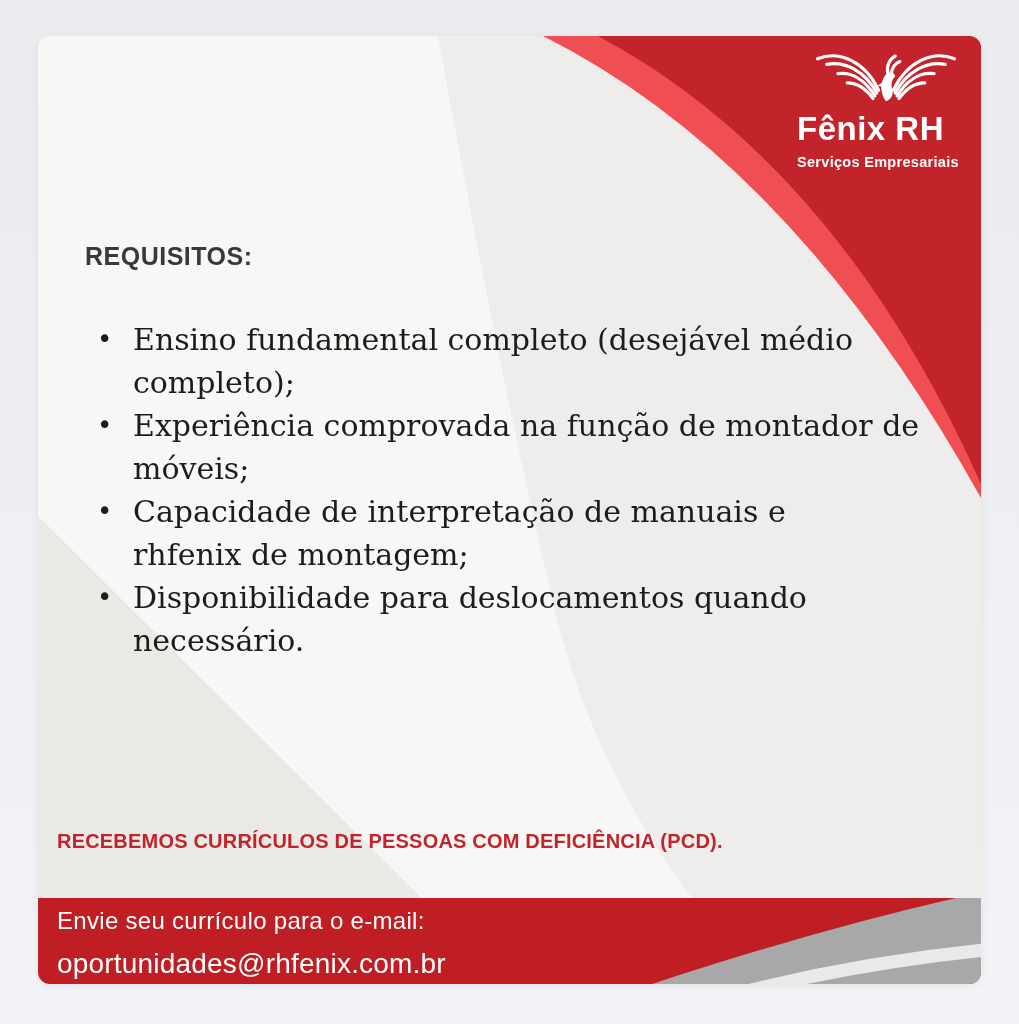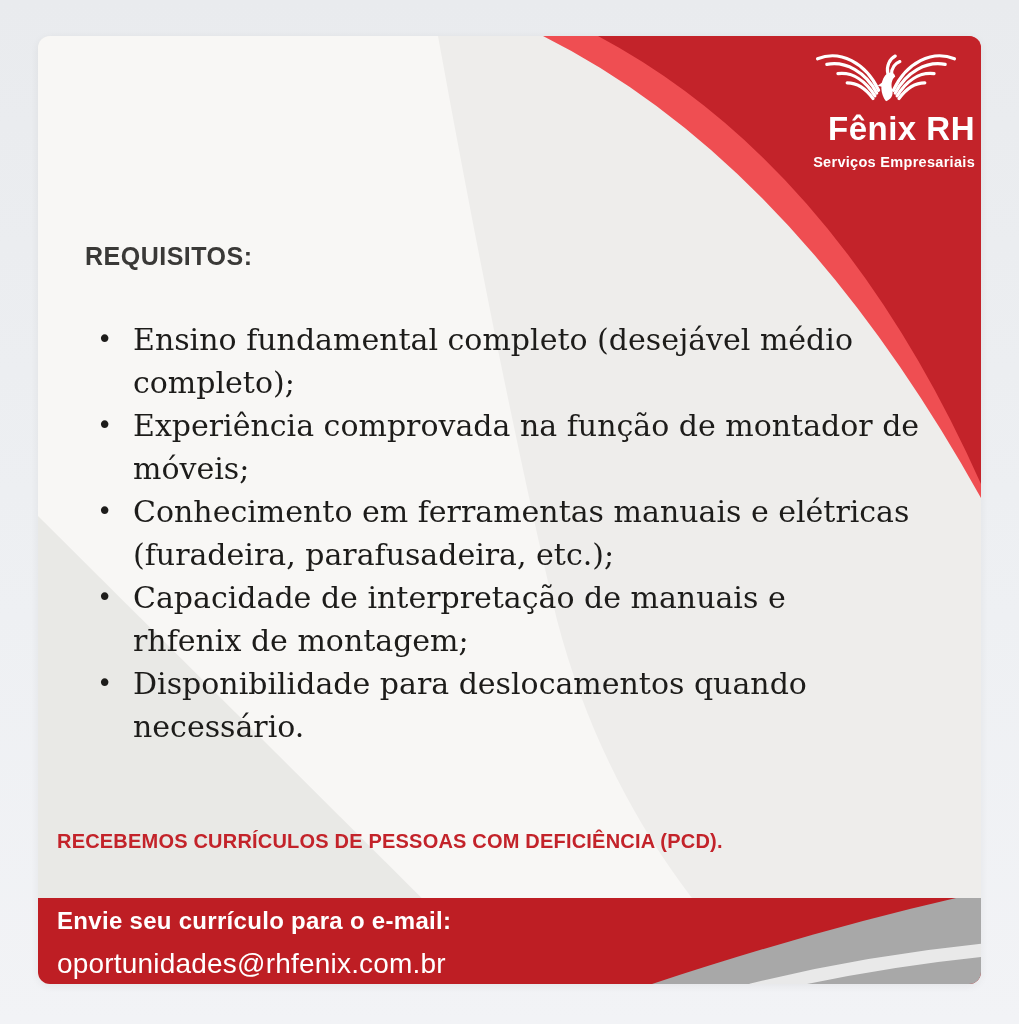--- a/index.html
+++ b/index.html
@@ -28,21 +28,21 @@
     position:absolute; left:38px; top:36px; width:943px; height:948px;
     background:var(--card-base);
     border-radius:12px;
     overflow:hidden;
     box-shadow:0 2px 8px rgba(0,0,0,0.06);
   }
   .decor-svg{position:absolute; inset:0; width:943px; height:948px; display:block;}
   
   .logo{
     position:absolute; top:4px; right:6px; width:178px;
-    text-align:right; color:var(--white);
+    text-align:left; color:var(--white);
   }
   .logo .phoenix{display:block; margin:4px auto 0 auto;}
   .logo .brand-name{
     font-size:33px; font-weight:bold; line-height:34px; letter-spacing:0.5px;
     margin-top:-6px;
   }
   .logo .brand-tagline{
     font-size:14.5px; font-weight:bold; letter-spacing:0.3px; margin-top:8px;
   }
   
@@ -79,21 +79,21 @@
     font-size:20px; font-weight:bold; letter-spacing:0.2px;
     color:var(--primary-red);
   }
   .banner{
     position:absolute; left:0; bottom:0; width:943px; height:86px;
     background:var(--banner-red);
     color:var(--white);
   }
   .banner-swoosh{position:absolute; right:0; top:0; width:380px; height:86px; display:block;}
   .banner-text{position:absolute; left:19px; top:8px;}
-  .banner-line1{font-size:24px; font-weight:bold; letter-spacing:0.3px; line-height:30px;}
+  .banner-line1{font-size:24px; font-weight:normal; letter-spacing:0.3px; line-height:30px;}
   .banner-line2{font-size:28px; font-weight:normal; letter-spacing:0.2px; line-height:36px; margin-top:10px;}
 </style>
 </head>
 <body>
 
 <div class="card">
 
   <svg class="decor-svg" viewBox="0 0 943 948" aria-hidden="true">
 
     <path d="M 400,0 C 440,220 480,420 519,584 C 560,740 640,860 730,948 L 0,948 L 0,0 Z" style="fill:var(--card-bright)"></path>
@@ -131,22 +131,20 @@
   </div>
 
   <h2 class="section-heading">REQUISITOS:</h2>
 
   <ul class="requirements">
 
   <li>Ensino fundamental completo (desejável médio
 completo);</li>
       <li>Experiência comprovada na função de montador de
 móveis;</li>
-      <li>Conhecimento em ferramentas manuais e elétricas
-(furadeira, parafusadeira, etc.);</li>
       <li>Capacidade de interpretação de manuais e
 rhfenix de montagem;</li>
       <li>Disponibilidade para deslocamentos quando
 necessário.</li>
     </ul>
 
   <div class="pcd-note">RECEBEMOS CURRÍCULOS DE PESSOAS COM DEFICIÊNCIA (PCD).</div>
 
   <div class="banner">
     <svg class="banner-swoosh" viewBox="0 0 380 86" aria-hidden="true">

